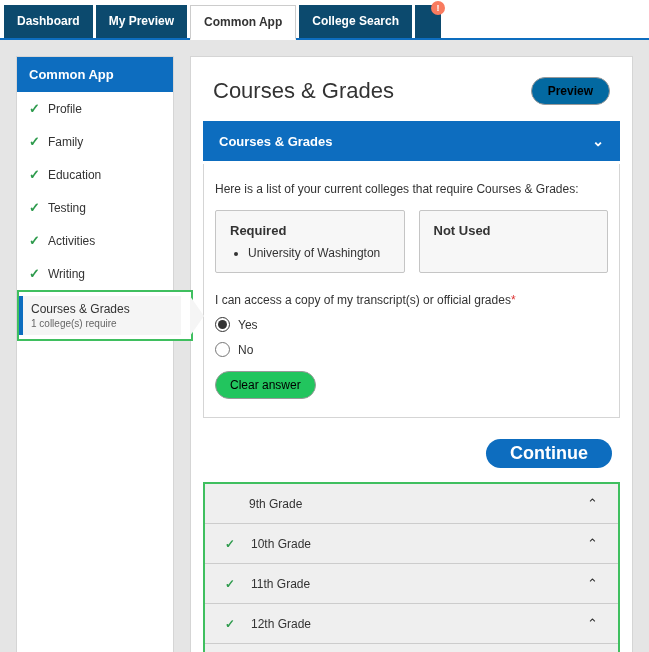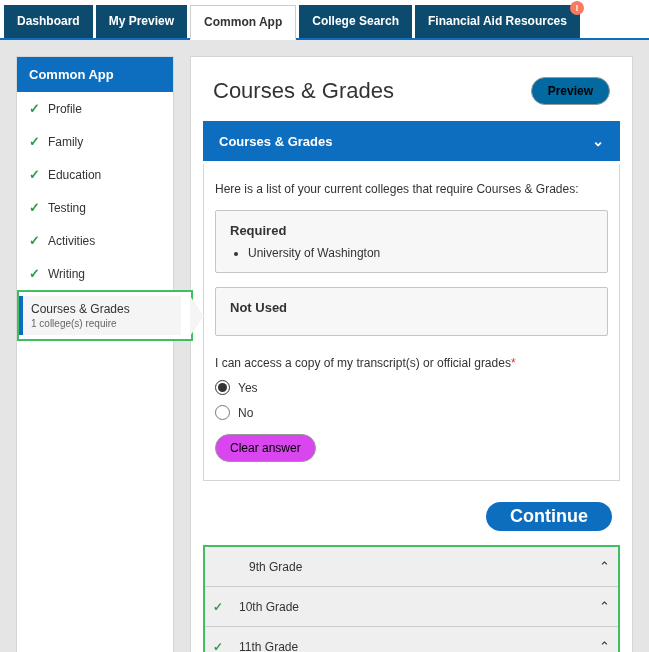--- a/index.html
+++ b/index.html
@@ -20,49 +20,48 @@
 .side-sel .sub { font-size: 10px; color: #666; margin-top: 2px; }
 .side-sel-wrap::after { content: ""; position: absolute; right: -13px; top: 50%; transform: translateY(-50%); border-left: 14px solid #f5f5f5; border-top: 20px solid transparent; border-bottom: 20px solid transparent; }
 .main { flex: 1; background: #fff; margin: 0 16px 0 16px; border: 1px solid #d5d5d5; padding: 0; }
 .main-head { display: flex; justify-content: space-between; align-items: center; padding: 20px 22px 16px 22px; }
 .main-head h1 { font-size: 22px; font-weight: normal; color: #333; }
 .preview { border: 1px solid #999; border-radius: 16px; background: #0369a1; padding: 6px 16px; font-size: 12px; font-weight: bold; cursor: pointer; }
 .section-bar { background: #0d6dbf; color: #fff; padding: 12px 16px; font-size: 13px; font-weight: bold; display: flex; justify-content: space-between; align-items: center; margin: 0 12px; }
 .chev { font-size: 14px; }
 .body { margin: 3px 12px; border-left: 1px solid #d5d5d5; border-right: 1px solid #d5d5d5; border-bottom: 1px solid #d5d5d5; padding: 18px 11px; }
 .intro { font-size: 12px; color: #333; margin-bottom: 14px; }
-.boxes { display: flex; gap: 14px; margin-bottom: 20px; flex-direction: column; }
+.boxes { display: flex; gap: 14px; margin-bottom: 20px; }
 .box { flex: 1; border: 1px solid #c5c5c5; background: #f7f7f7; padding: 12px 14px; border-radius: 2px; }
 .box h3 { font-size: 13px; font-weight: bold; margin-bottom: 8px; }
 .box ul { list-style: disc; padding-left: 18px; font-size: 12px; }
 .q { font-size: 12px; margin-bottom: 10px; }
 .q .ast { color: #d33; }
 .radio { display: flex; align-items: center; gap: 8px; margin-bottom: 10px; font-size: 12px; }
 .radio input { width: 15px; height: 15px; accent-color: #333; }
-.clear { border: 1px solid #999; border-radius: 16px; background: #d946ef; padding: 6px 14px; font-size: 12px; cursor: pointer; margin-top: 4px; }
+.clear { border: 1px solid #999; border-radius: 16px; background: #22c55e; padding: 6px 14px; font-size: 12px; cursor: pointer; margin-top: 4px; }
 .cont-row { display: flex; justify-content: flex-end; padding: 18px 20px 14px 20px; }
 .cont { background: #0d6dbf; color: #fff; border: none; border-radius: 20px; padding: 4px 24px; font-size: 18px; font-weight: bold; cursor: pointer; }
 .accordion { border: 2px solid #3fbf5f; margin: 0 12px 12px 12px; }
-.acc-item { background: #efefef; border-bottom: 1px solid #ccc; padding: 12px 8px; display: flex; align-items: center; font-size: 12px; cursor: pointer; }
+.acc-item { background: #efefef; border-bottom: 1px solid #ccc; padding: 12px 20px; display: flex; align-items: center; font-size: 12px; cursor: pointer; }
 .acc-item:last-child { border-bottom: none; }
 .acc-item .ck { color: #2e9b4d; font-weight: bold; margin-right: 12px; width: 14px; }
 .acc-item .lbl { flex: 1; color: #333; }
 .acc-item .ar { color: #333; font-size: 13px; }
 .acc-item.first { padding-left: 44px; }
 </style>
 </head>
 <body>
 
 <div class="tabs">
   <div class="tab">Dashboard</div>
   <div class="tab">My Preview</div>
   <div class="tab active">Common App</div>
   <div class="tab">College Search</div>
   <div class="tab">
-    <span>Financial Aid Resources</span>
     <span class="badge"></span>
   </div>
 </div>
 
 <div class="page">
   <div class="sidebar">
     <div class="side-head">Common App</div>
     <div class="side-item">
         <span class="check">✓</span>
         <span>Profile</span>

